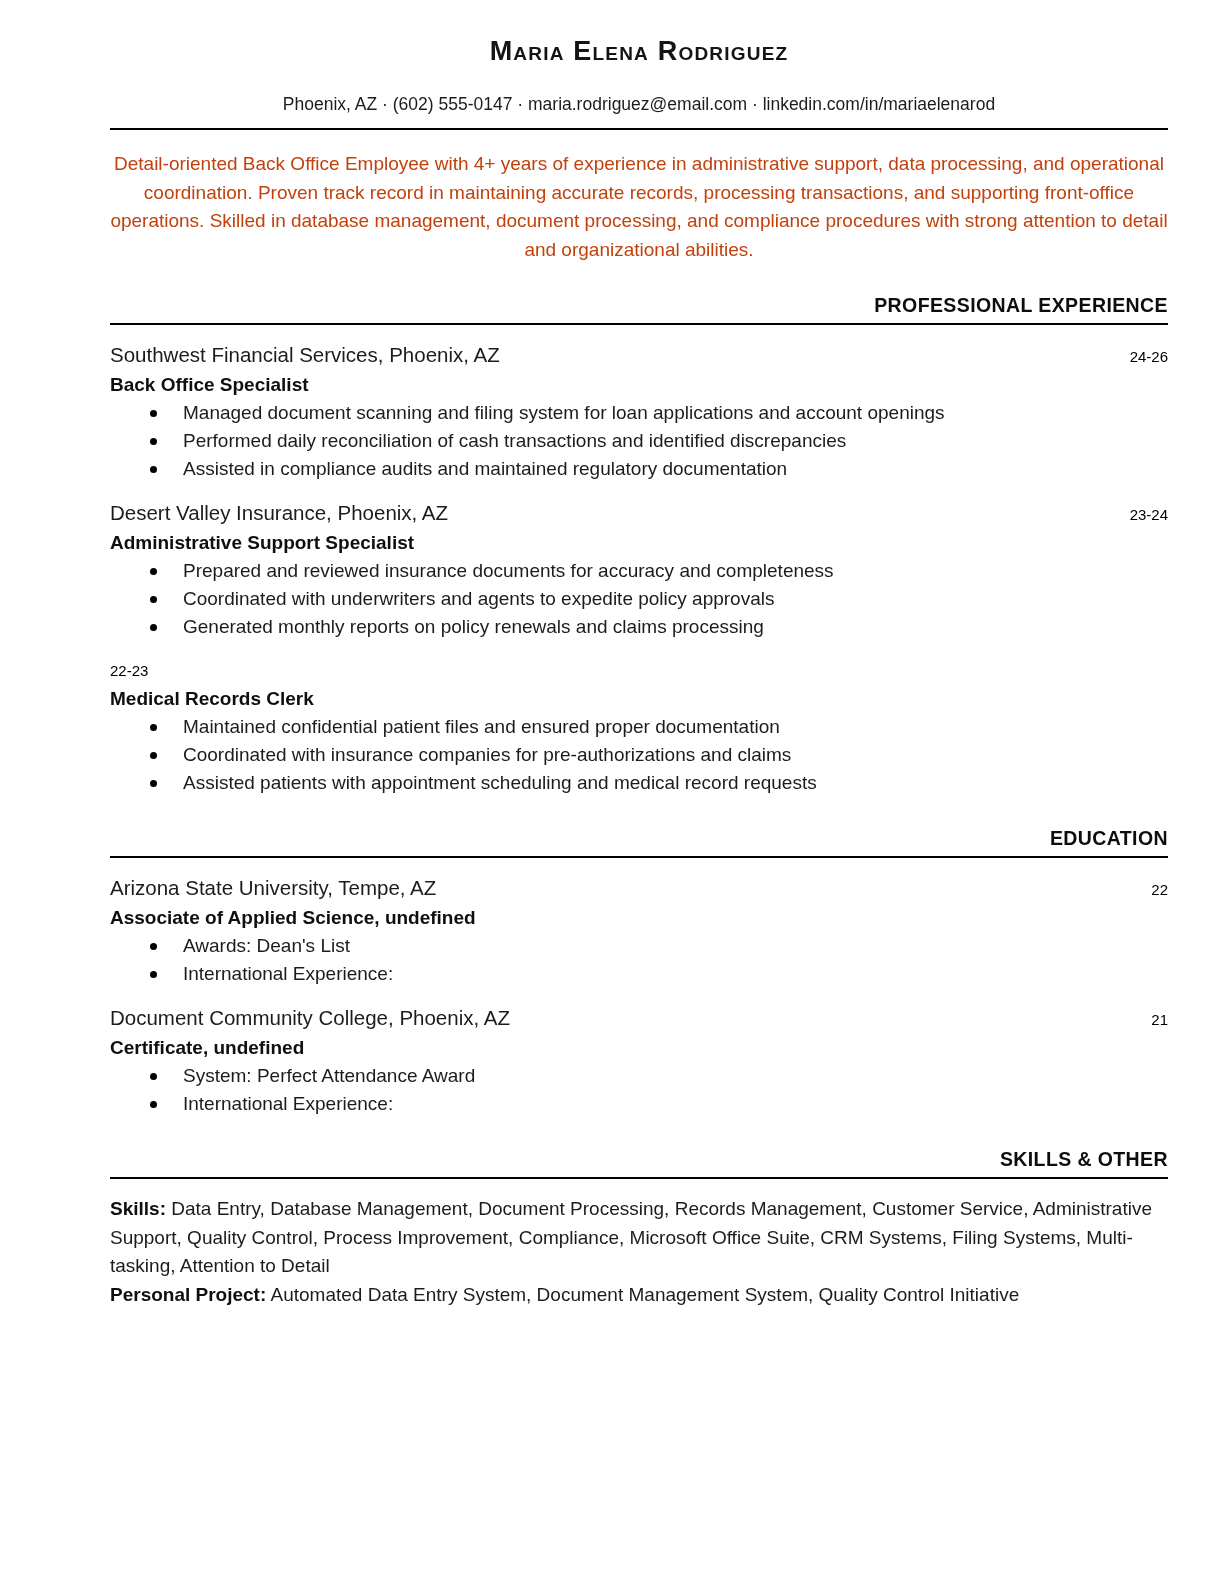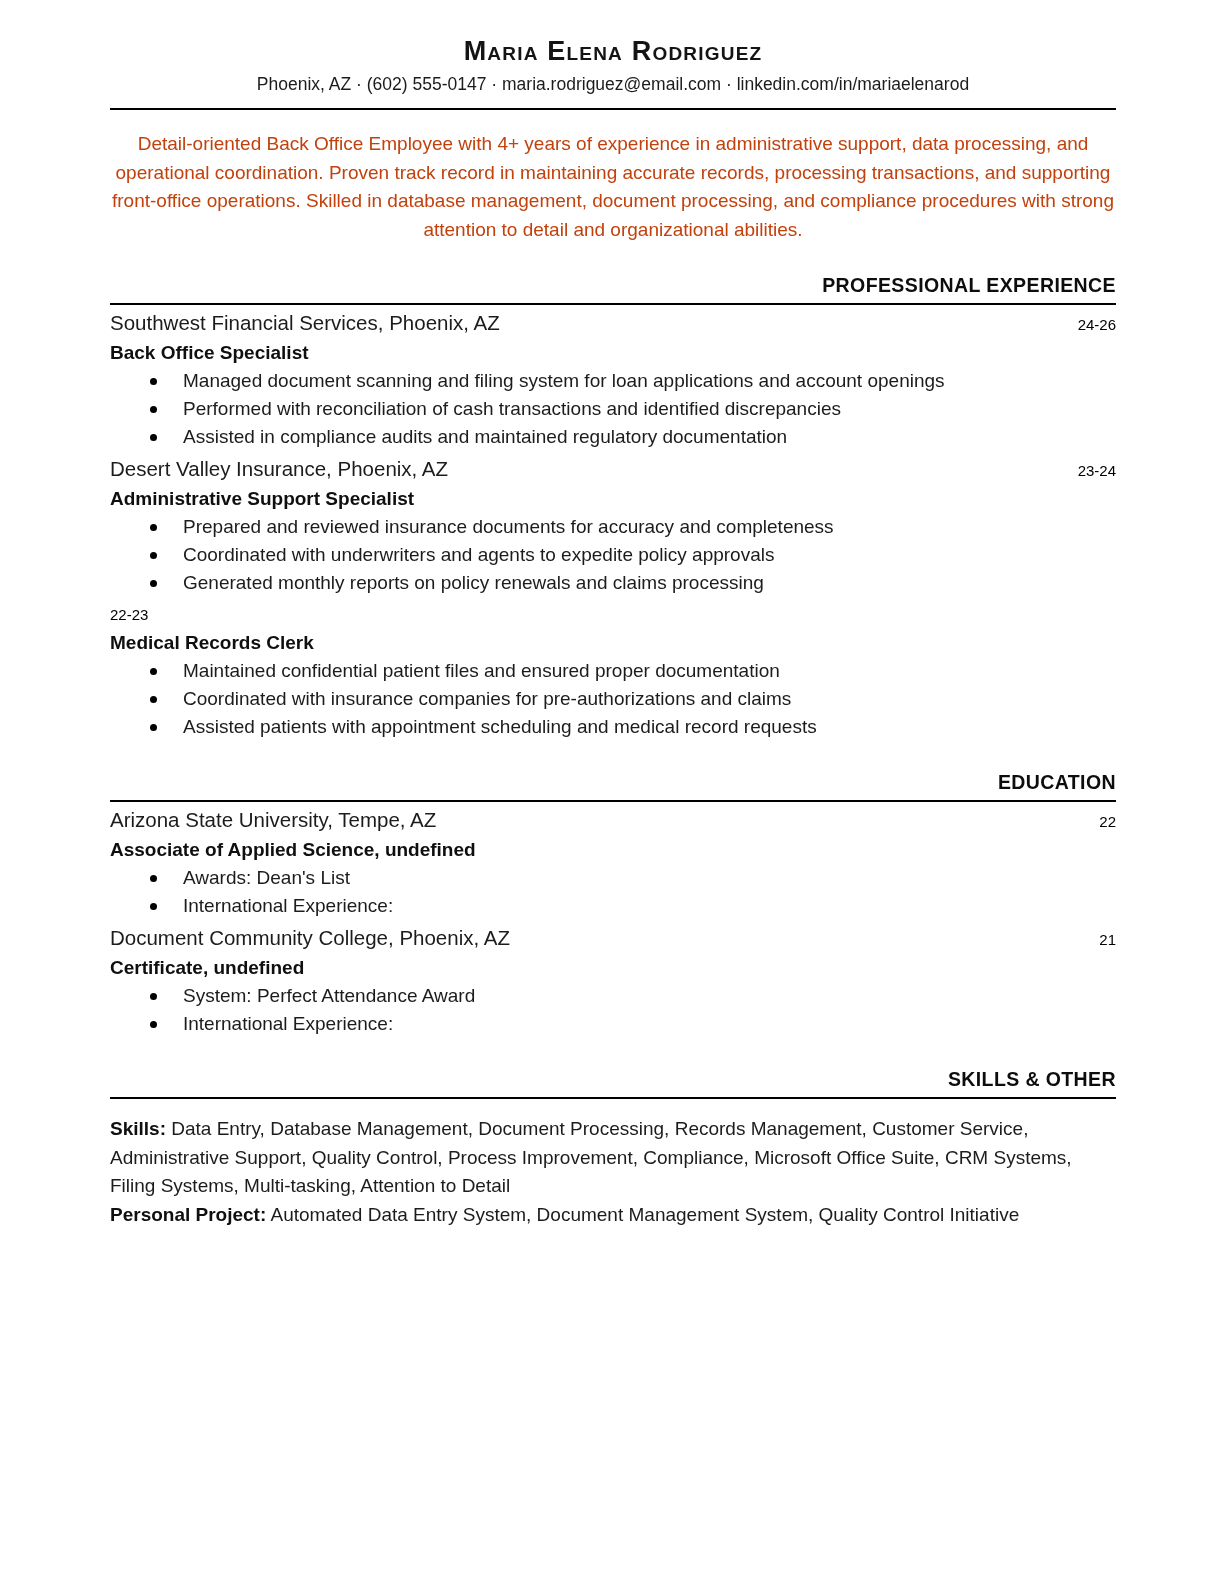--- a/index.html
+++ b/index.html
@@ -6,38 +6,38 @@
   html, body { background: #ffffff; }
   body {
     width: 1224px;
     height: 1584px;
     font-family: "Liberation Sans", sans-serif;
     color: #121212;
     position: relative;
     overflow: hidden;
   }
   .content {
-    padding: 34px 108px 0 110px;
+    padding: 34px 56px 0 110px;
   }
 
   
   .name {
     text-align: center;
     font-size: 27px;
     font-weight: 700;
     font-variant: small-caps;
     letter-spacing: 1.2px;
     line-height: 34px;
     color: #141414;
   }
   .contact {
     text-align: center;
     font-size: 17.5px;
     line-height: 24px;
-    margin-top: 4px;
+    margin-top: 24px;
     color: #1c1c1c;
   }
   .header-divider {
     border-bottom: 2px solid #000;
     margin-top: 12px;
   }
 
   
   .summary {
     margin-top: 20px;
@@ -54,21 +54,21 @@
     font-size: 19.5px;
     font-weight: 700;
     letter-spacing: 0.4px;
     line-height: 26px;
     padding-bottom: 5px;
     border-bottom: 2px solid #000;
     color: #0d0d0d;
   }
 
   
-  .entry { margin-top: 4px; }
+  .entry { margin-top: 16px; }
   .entry-row {
     display: flex;
     justify-content: space-between;
     align-items: baseline;
     font-size: 20.5px;
     line-height: 28px;
     color: #1c1c1c;
   }
   .entry-dates {
     font-size: 15px;
@@ -129,21 +129,21 @@
         <span class="entry-dates">24-26</span>
       </div>
       <div class="entry-role">Back Office Specialist</div>
       <ul class="bullets">
         <li>
             <span class="bullet-dot"></span>
             <span>Managed document scanning and filing system for loan applications and account openings</span>
           </li>
         <li>
             <span class="bullet-dot"></span>
-            <span>Performed with reconciliation of cash transactions and identified discrepancies</span>
+            <span>Performed daily reconciliation of cash transactions and identified discrepancies</span>
           </li>
         <li>
             <span class="bullet-dot"></span>
             <span>Assisted in compliance audits and maintained regulatory documentation</span>
           </li>
       </ul>
     </div>
 
     <div class="entry">
       <div class="entry-row">

